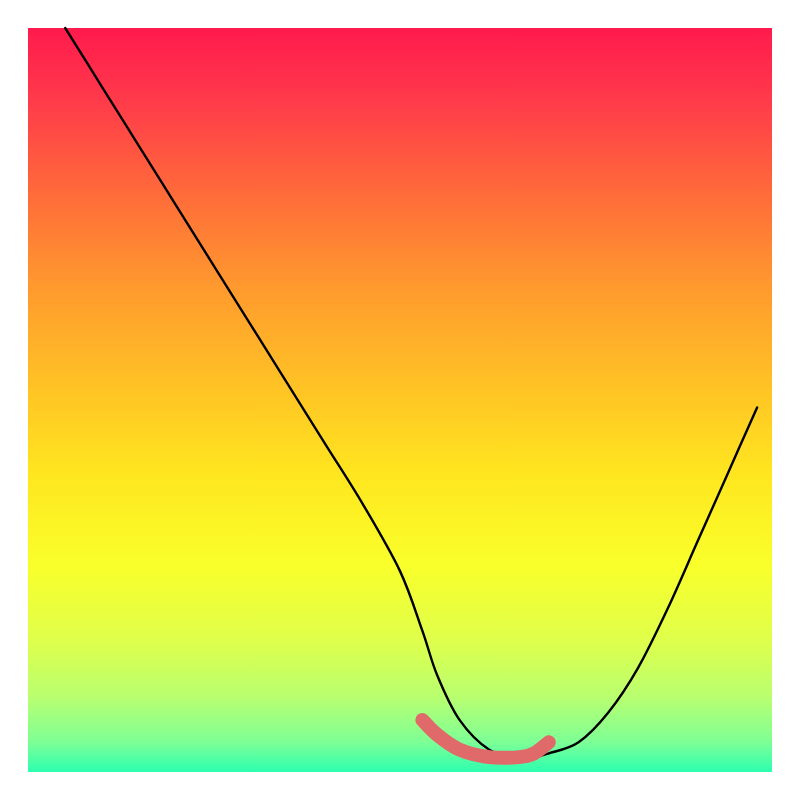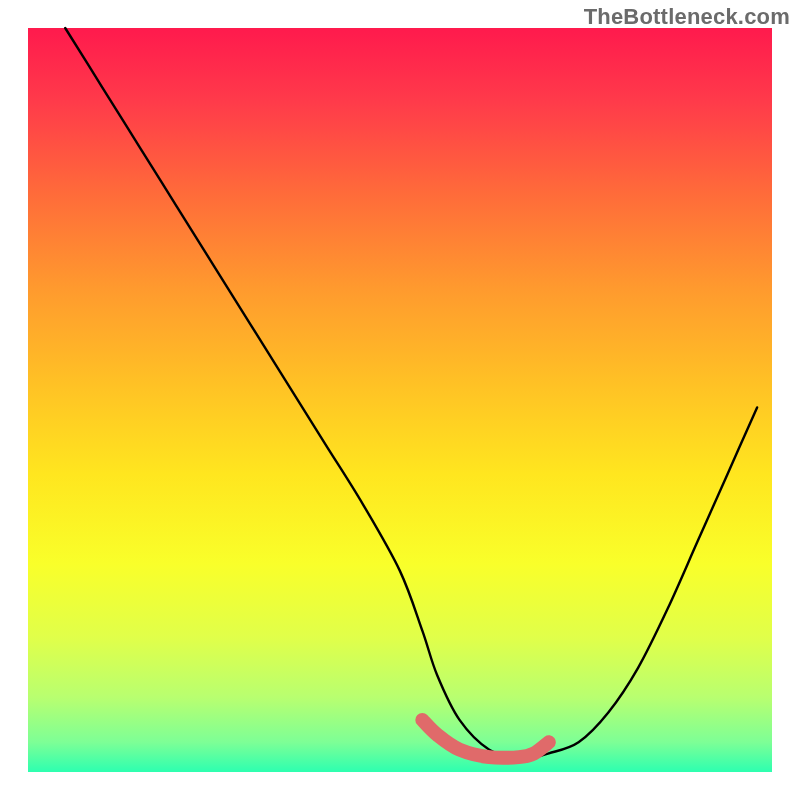--- a/index.html
+++ b/index.html
@@ -56,14 +56,13 @@
 
     <rect id="plot-bg" fill="url(#bg-grad)" x="28" y="28" width="744" height="744"></rect>
 
     <rect id="plot-frame" fill="none" stroke="#000000" stroke-width="0"></rect>
 
     <path id="curve" fill="none" stroke="#000000" stroke-width="2.4" stroke-linecap="round" stroke-linejoin="round" d="M 65.2 28 C 71.4 37.919999999999995, 90 67.67999999999996, 102.4 87.51999999999997 C 114.80000000000001 107.35999999999997, 127.19999999999999 127.20000000000002, 139.6 147.04000000000002 C 152 166.88000000000002, 164.4 186.72000000000003, 176.8 206.56 C 189.20000000000002 226.39999999999998, 201.6 246.23999999999992, 214 266.0799999999999 C 226.4 285.91999999999996, 238.79999999999998 305.76, 251.2 325.6 C 263.59999999999997 345.44000000000005, 276 365.28, 288.4 385.12 C 300.79999999999995 404.96000000000004, 313.20000000000005 424.80000000000007, 325.6 444.64000000000004 C 338 464.48, 350.40000000000003 483.08000000000004, 362.8 504.16 C 375.2 525.24, 390.08 550.04, 400 571.12 C 409.92 592.2, 416.12 613.28, 422.32 630.64 C 428.52 648, 431.00000000000006 660.4, 437.20000000000005 675.28 C 443.40000000000003 690.16, 450.84 707.52, 459.52 719.92 C 468.2 732.3199999999999, 479.35999999999996 743.4799999999999, 489.28 749.68 C 499.2 755.88, 511.59999999999997 755.88, 519.04 757.12 C 526.48 758.36, 528.96 757.74, 533.9200000000001 757.12 C 538.8800000000001 756.5, 541.36 755.88, 548.8 753.4 C 556.2399999999999 750.92, 568.6399999999999 749.06, 578.56 742.24 C 588.48 735.4200000000001, 598.4000000000001 724.88, 608.32 712.48 C 618.24 700.08, 628.16 685.2, 638.0799999999999 667.84 C 647.9999999999999 650.48, 657.9200000000001 629.4000000000001, 667.84 608.32 C 677.76 587.24, 687.6800000000001 563.6800000000001, 697.6 541.36 C 707.52 519.04, 717.44 496.71999999999997, 727.36 474.4 C 737.28 452.08, 752.16 418.6, 757.12 407.44"></path>
 
     <path id="highlight" fill="none" stroke-width="14" stroke-linecap="round" stroke-linejoin="round" d="M 422.32 719.92 C 424.8 722.4, 431.00000000000006 729.8399999999999, 437.20000000000005 734.8 C 443.40000000000003 739.76, 450.84 745.9599999999999, 459.52 749.68 C 468.2 753.4, 479.35999999999996 755.88, 489.28 757.12 C 499.2 758.36, 511.59999999999997 757.74, 519.04 757.12 C 526.48 756.5, 528.96 755.88, 533.9200000000001 753.4 C 538.8800000000001 750.92, 546.3199999999999 744.1, 548.8 742.24" stroke="#e06a6a"></path>
   </svg>
 
-  <div class="watermark">TheBottleneck.com</div>
 </div>
 
 </body></html>

